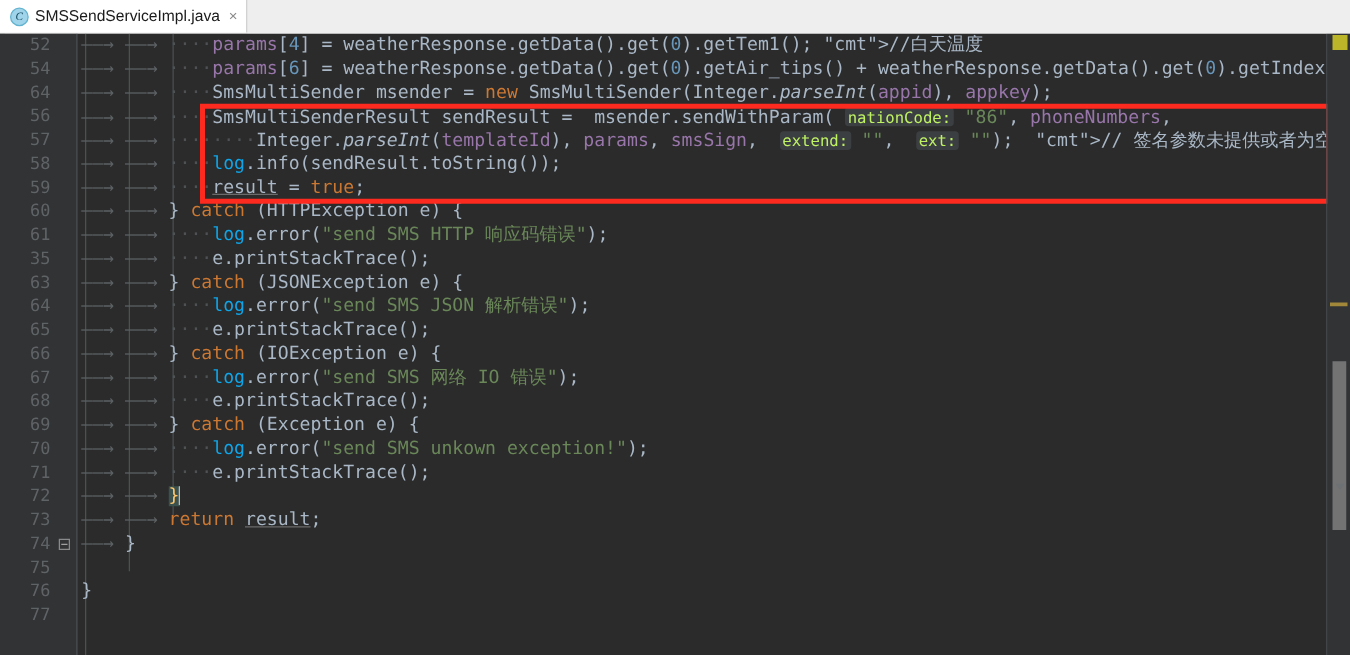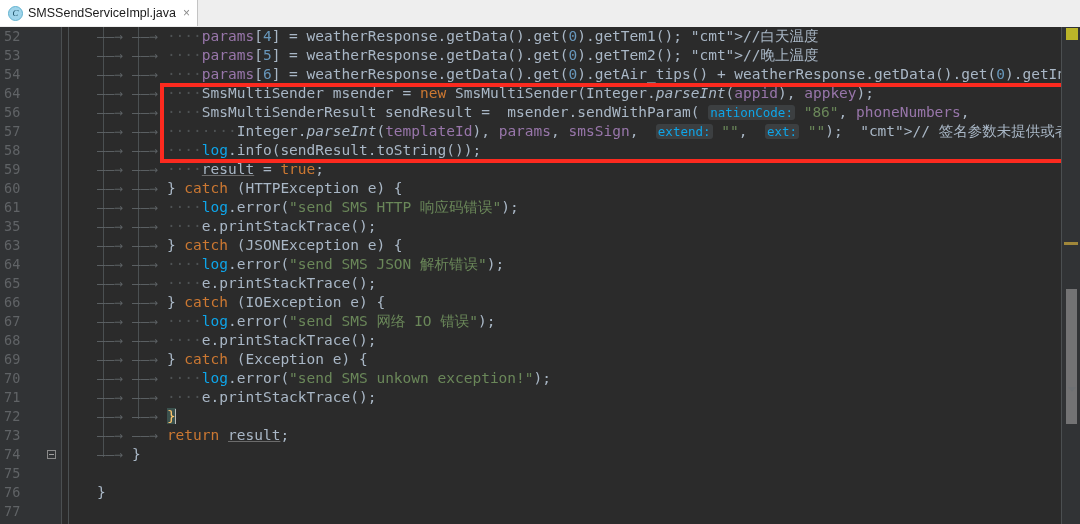--- a/index.html
+++ b/index.html
@@ -46,45 +46,45 @@
   .left-strip{position:absolute;left:0;top:0;width:4px;height:497px;background:#3c3f41;}
 
   
   .rows{position:absolute;left:0;top:0;width:1080px;height:497px;}
   .row{
     position:relative;height:19px;line-height:19px;
     font-size:14.5px;white-space:pre;
   }
   .lnum{
     position:absolute;left:0;top:0;width:48px;text-align:left;
-    padding-left:4px;box-sizing:border-box;
+    padding-left:24px;box-sizing:border-box;
     color:#606366;font-size:13.5px;
   }
   .code{
     position:absolute;left:62px;top:0;
-    padding-left:3px;color:#a9b7c6;margin-left:32px;
+    padding-left:3px;color:#a9b7c6;
   }
 
   
   .iguides{position:absolute;left:62px;top:0;width:1018px;height:497px;pointer-events:none;}
   .iguide{position:absolute;top:0;width:1px;background:#4b5052;}
 
   
   .tabmark{color:#5c6164;}
   .dots{color:#4e5254;}
 
   
   .kw{color:#cc7832;}
   .str{color:#6a8759;}
   .num{color:#6897bb;}
   .fld{color:#9876aa;}
   .ital{font-style:italic;}
   .log{color:#0ea5e9;}
   .hintp{
-    color:#0ea5e9;background:#3c3f41;border-radius:3px;
+    color:#bef264;background:#3c3f41;border-radius:3px;
     padding:0 2px;font-size:12.5px;
   }
   .brace-hl{background:#3b514d;color:#ffc66d;}
   .caret{
     display:inline-block;width:1px;height:15px;background:#bbbbbb;
     vertical-align:-3px;margin-left:-1px;
   }
   .uline{text-decoration:underline;text-decoration-color:#6b6b6b;}
 
   
@@ -143,21 +143,20 @@
     <div class="gutter-sep"></div>
 
     <div class="iguides">
       <div class="iguide" style="left:6px;  height:497px;"></div>
       <div class="iguide" style="left:41px; top:0px; height:430px;"></div>
       <div class="iguide" style="left:76px; top:0px; height:392px;"></div>
     </div>
 
     <div class="rows" id="rows">
         <div class="row"><span class="lnum">52</span><span class="code"><span class="tabmark">——→</span><span>&nbsp;</span><span class="tabmark">——→</span><span>&nbsp;</span><span class="dots">····</span><span class="fld">params</span>[<span class="num">4</span>] = weatherResponse.getData().get(<span class="num">0</span>).getTem1(); <span class="&lt;span">"cmt"</span>&gt;//白天温度</span></div>
-        <div class="row"><span class="lnum">53</span><span class="code"><span class="tabmark">——→</span><span>&nbsp;</span><span class="tabmark">——→</span><span>&nbsp;</span><span class="dots">····</span><span class="fld">params</span>[<span class="num">5</span>] = weatherResponse.getData().get(<span class="num">0</span>).getTem2(); <span class="&lt;span">"cmt"</span>&gt;//晚上温度</span></div>
         <div class="row"><span class="lnum">54</span><span class="code"><span class="tabmark">——→</span><span>&nbsp;</span><span class="tabmark">——→</span><span>&nbsp;</span><span class="dots">····</span><span class="fld">params</span>[<span class="num">6</span>] = weatherResponse.getData().get(<span class="num">0</span>).getAir_tips() + weatherResponse.getData().get(<span class="num">0</span>).getIndex()</span></div>
         <div class="row"><span class="lnum">64</span><span class="code"><span class="tabmark">——→</span><span>&nbsp;</span><span class="tabmark">——→</span><span>&nbsp;</span><span class="dots">····</span>SmsMultiSender msender = <span class="kw">new</span> SmsMultiSender(Integer.<span class="ital">parseInt</span>(<span class="fld">appid</span>), <span class="fld">appkey</span>);</span></div>
         <div class="row"><span class="lnum">56</span><span class="code"><span class="tabmark">——→</span><span>&nbsp;</span><span class="tabmark">——→</span><span>&nbsp;</span><span class="dots">····</span>SmsMultiSenderResult sendResult =  msender.sendWithParam( <span class="hintp">nationCode:</span> <span class="str">"86"</span>, <span class="fld">phoneNumbers</span>,</span></div>
         <div class="row"><span class="lnum">57</span><span class="code"><span class="tabmark">——→</span><span>&nbsp;</span><span class="tabmark">——→</span><span>&nbsp;</span><span class="dots">····</span><span class="dots">····</span>Integer.<span class="ital">parseInt</span>(<span class="fld">templateId</span>), <span class="fld">params</span>, <span class="fld">smsSign</span>,  <span class="hintp">extend:</span> <span class="str">""</span>,  <span class="hintp">ext:</span> <span class="str">""</span>);  <span class="&lt;span">"cmt"</span>&gt;// 签名参数未提供或者为空时，会使用默认</span></div>
         <div class="row"><span class="lnum">58</span><span class="code"><span class="tabmark">——→</span><span>&nbsp;</span><span class="tabmark">——→</span><span>&nbsp;</span><span class="dots">····</span><span class="log">log</span>.info(sendResult.toString());</span></div>
         <div class="row"><span class="lnum">59</span><span class="code"><span class="tabmark">——→</span><span>&nbsp;</span><span class="tabmark">——→</span><span>&nbsp;</span><span class="dots">····</span><span class="uline">result</span> = <span class="kw">true</span>;</span></div>
         <div class="row"><span class="lnum">60</span><span class="code"><span class="tabmark">——→</span><span>&nbsp;</span><span class="tabmark">——→</span><span>&nbsp;</span>} <span class="kw">catch</span> (HTTPException e) {</span></div>
         <div class="row"><span class="lnum">61</span><span class="code"><span class="tabmark">——→</span><span>&nbsp;</span><span class="tabmark">——→</span><span>&nbsp;</span><span class="dots">····</span><span class="log">log</span>.error(<span class="str">"send SMS HTTP 响应码错误"</span>);</span></div>
         <div class="row"><span class="lnum">35</span><span class="code"><span class="tabmark">——→</span><span>&nbsp;</span><span class="tabmark">——→</span><span>&nbsp;</span><span class="dots">····</span>e.printStackTrace();</span></div>
         <div class="row"><span class="lnum">63</span><span class="code"><span class="tabmark">——→</span><span>&nbsp;</span><span class="tabmark">——→</span><span>&nbsp;</span>} <span class="kw">catch</span> (JSONException e) {</span></div>

